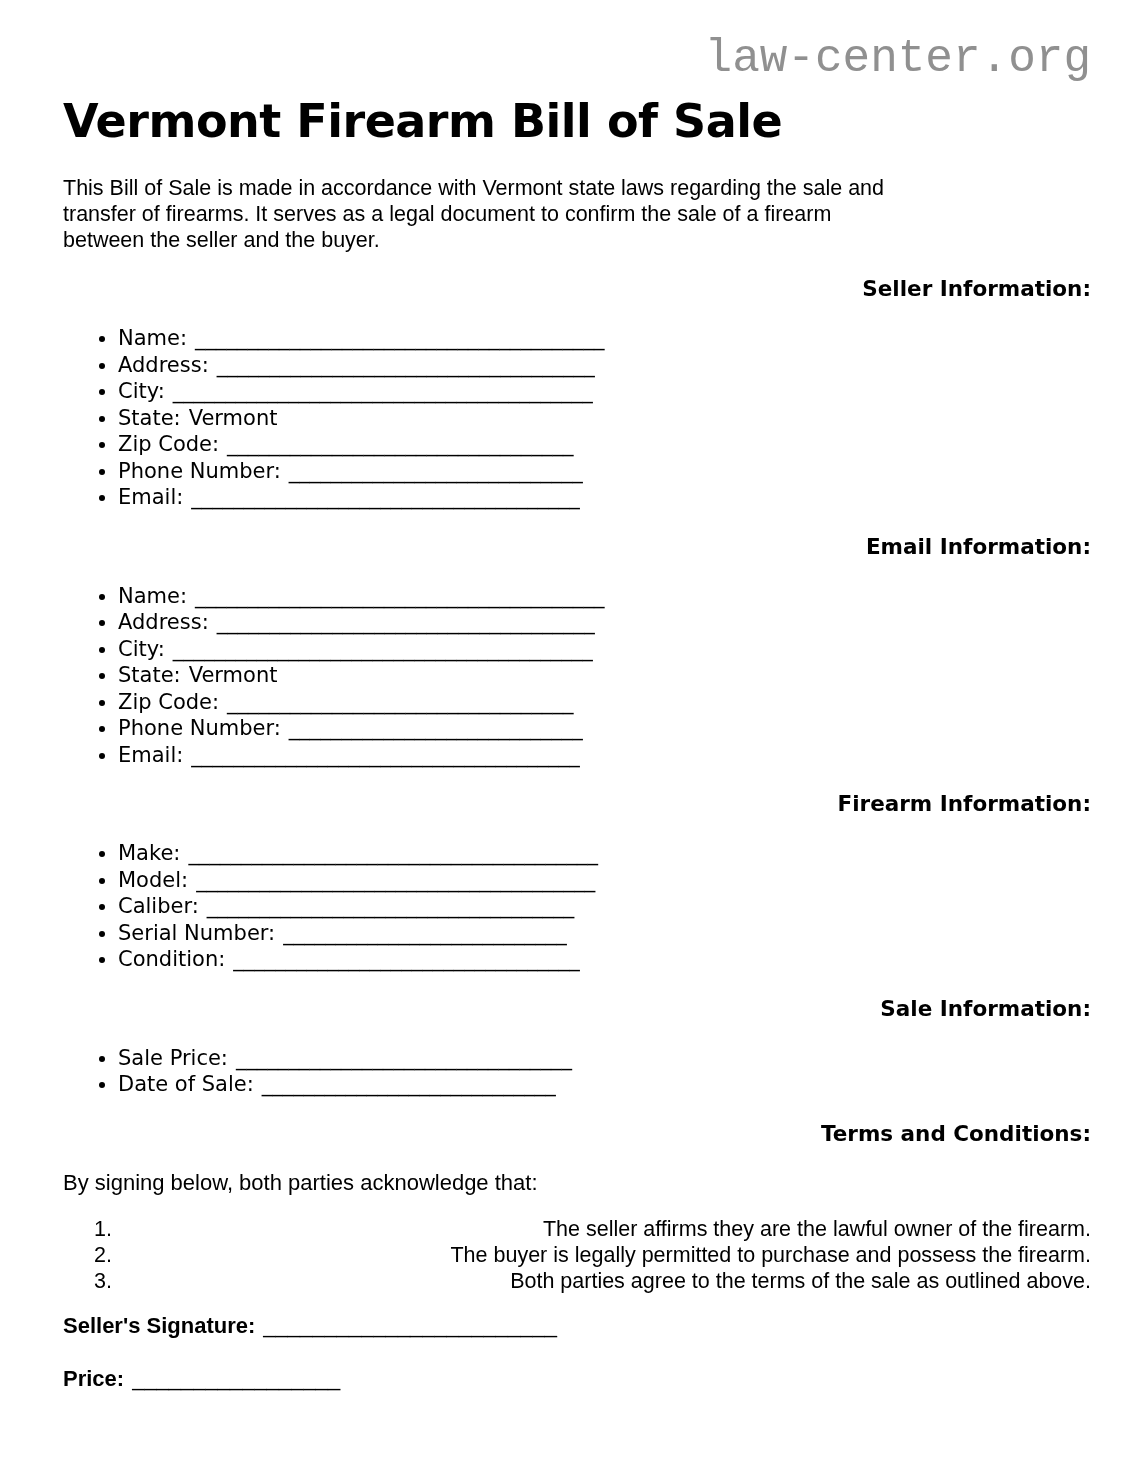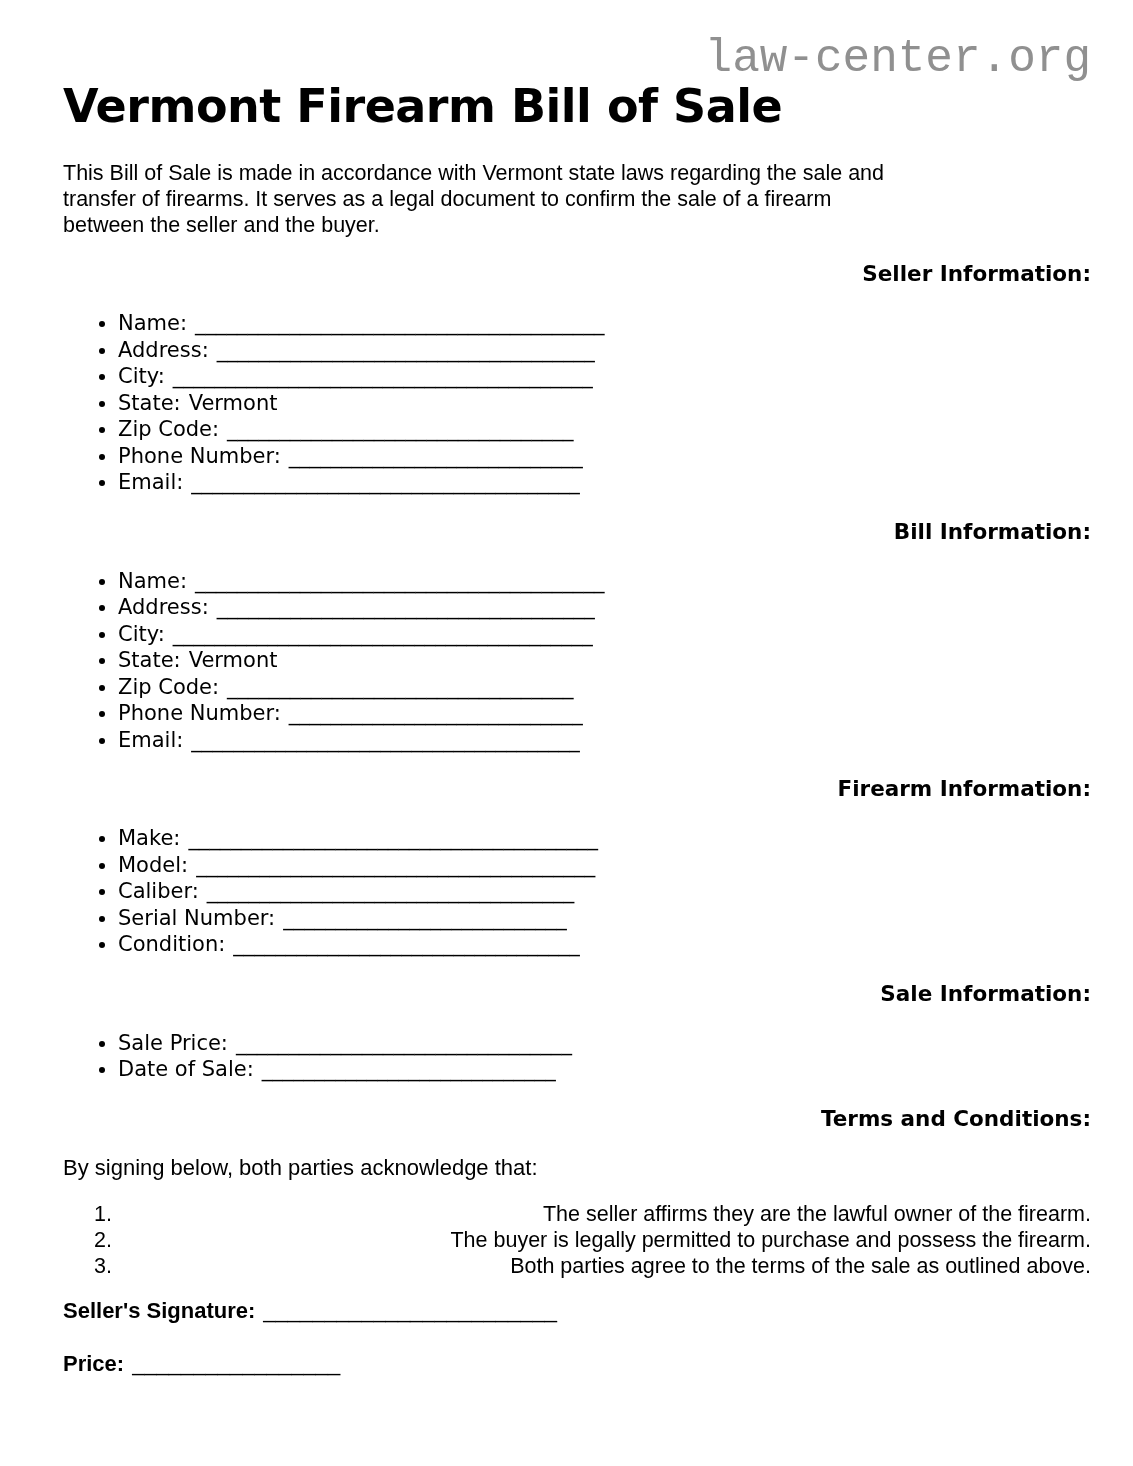--- a/index.html
+++ b/index.html
@@ -19,21 +19,21 @@
     line-height: 46px;
     color: #909090;
     text-align: right;
     white-space: nowrap;
   }
   h1.doc-title {
     font-family: "DejaVu Sans", sans-serif;
     font-weight: bold;
     font-size: 46px;
     line-height: 48px;
-    margin: 0 0 0 0;
+    margin: 15px 0 0 0;
     letter-spacing: -0.5px;
   }
   .intro {
     margin: 30px 0 0 0;
     font-family: "Liberation Sans", sans-serif;
     font-size: 21.5px;
     line-height: 26px;
   }
   .intro span { display: block; }
   h3.section-heading {
@@ -94,21 +94,21 @@
 <ul class="field-list">
   <li><span class="lbl">Name:</span><span class="blank">_______________________________________</span></li>
   <li><span class="lbl">Address:</span><span class="blank">____________________________________</span></li>
   <li><span class="lbl">City:</span><span class="blank">________________________________________</span></li>
   <li><span class="lbl">State:</span><span class="blank">Vermont</span></li>
   <li><span class="lbl">Zip Code:</span><span class="blank">_________________________________</span></li>
   <li><span class="lbl">Phone Number:</span><span class="blank">____________________________</span></li>
   <li><span class="lbl">Email:</span><span class="blank">_____________________________________</span></li>
 </ul>
 
-<h3 class="section-heading">Bill Information:</h3>
+<h3 class="section-heading">Email Information:</h3>
 <ul class="field-list">
   <li><span class="lbl">Name:</span><span class="blank">_______________________________________</span></li>
   <li><span class="lbl">Address:</span><span class="blank">____________________________________</span></li>
   <li><span class="lbl">City:</span><span class="blank">________________________________________</span></li>
   <li><span class="lbl">State:</span><span class="blank">Vermont</span></li>
   <li><span class="lbl">Zip Code:</span><span class="blank">_________________________________</span></li>
   <li><span class="lbl">Phone Number:</span><span class="blank">____________________________</span></li>
   <li><span class="lbl">Email:</span><span class="blank">_____________________________________</span></li>
 </ul>
 

